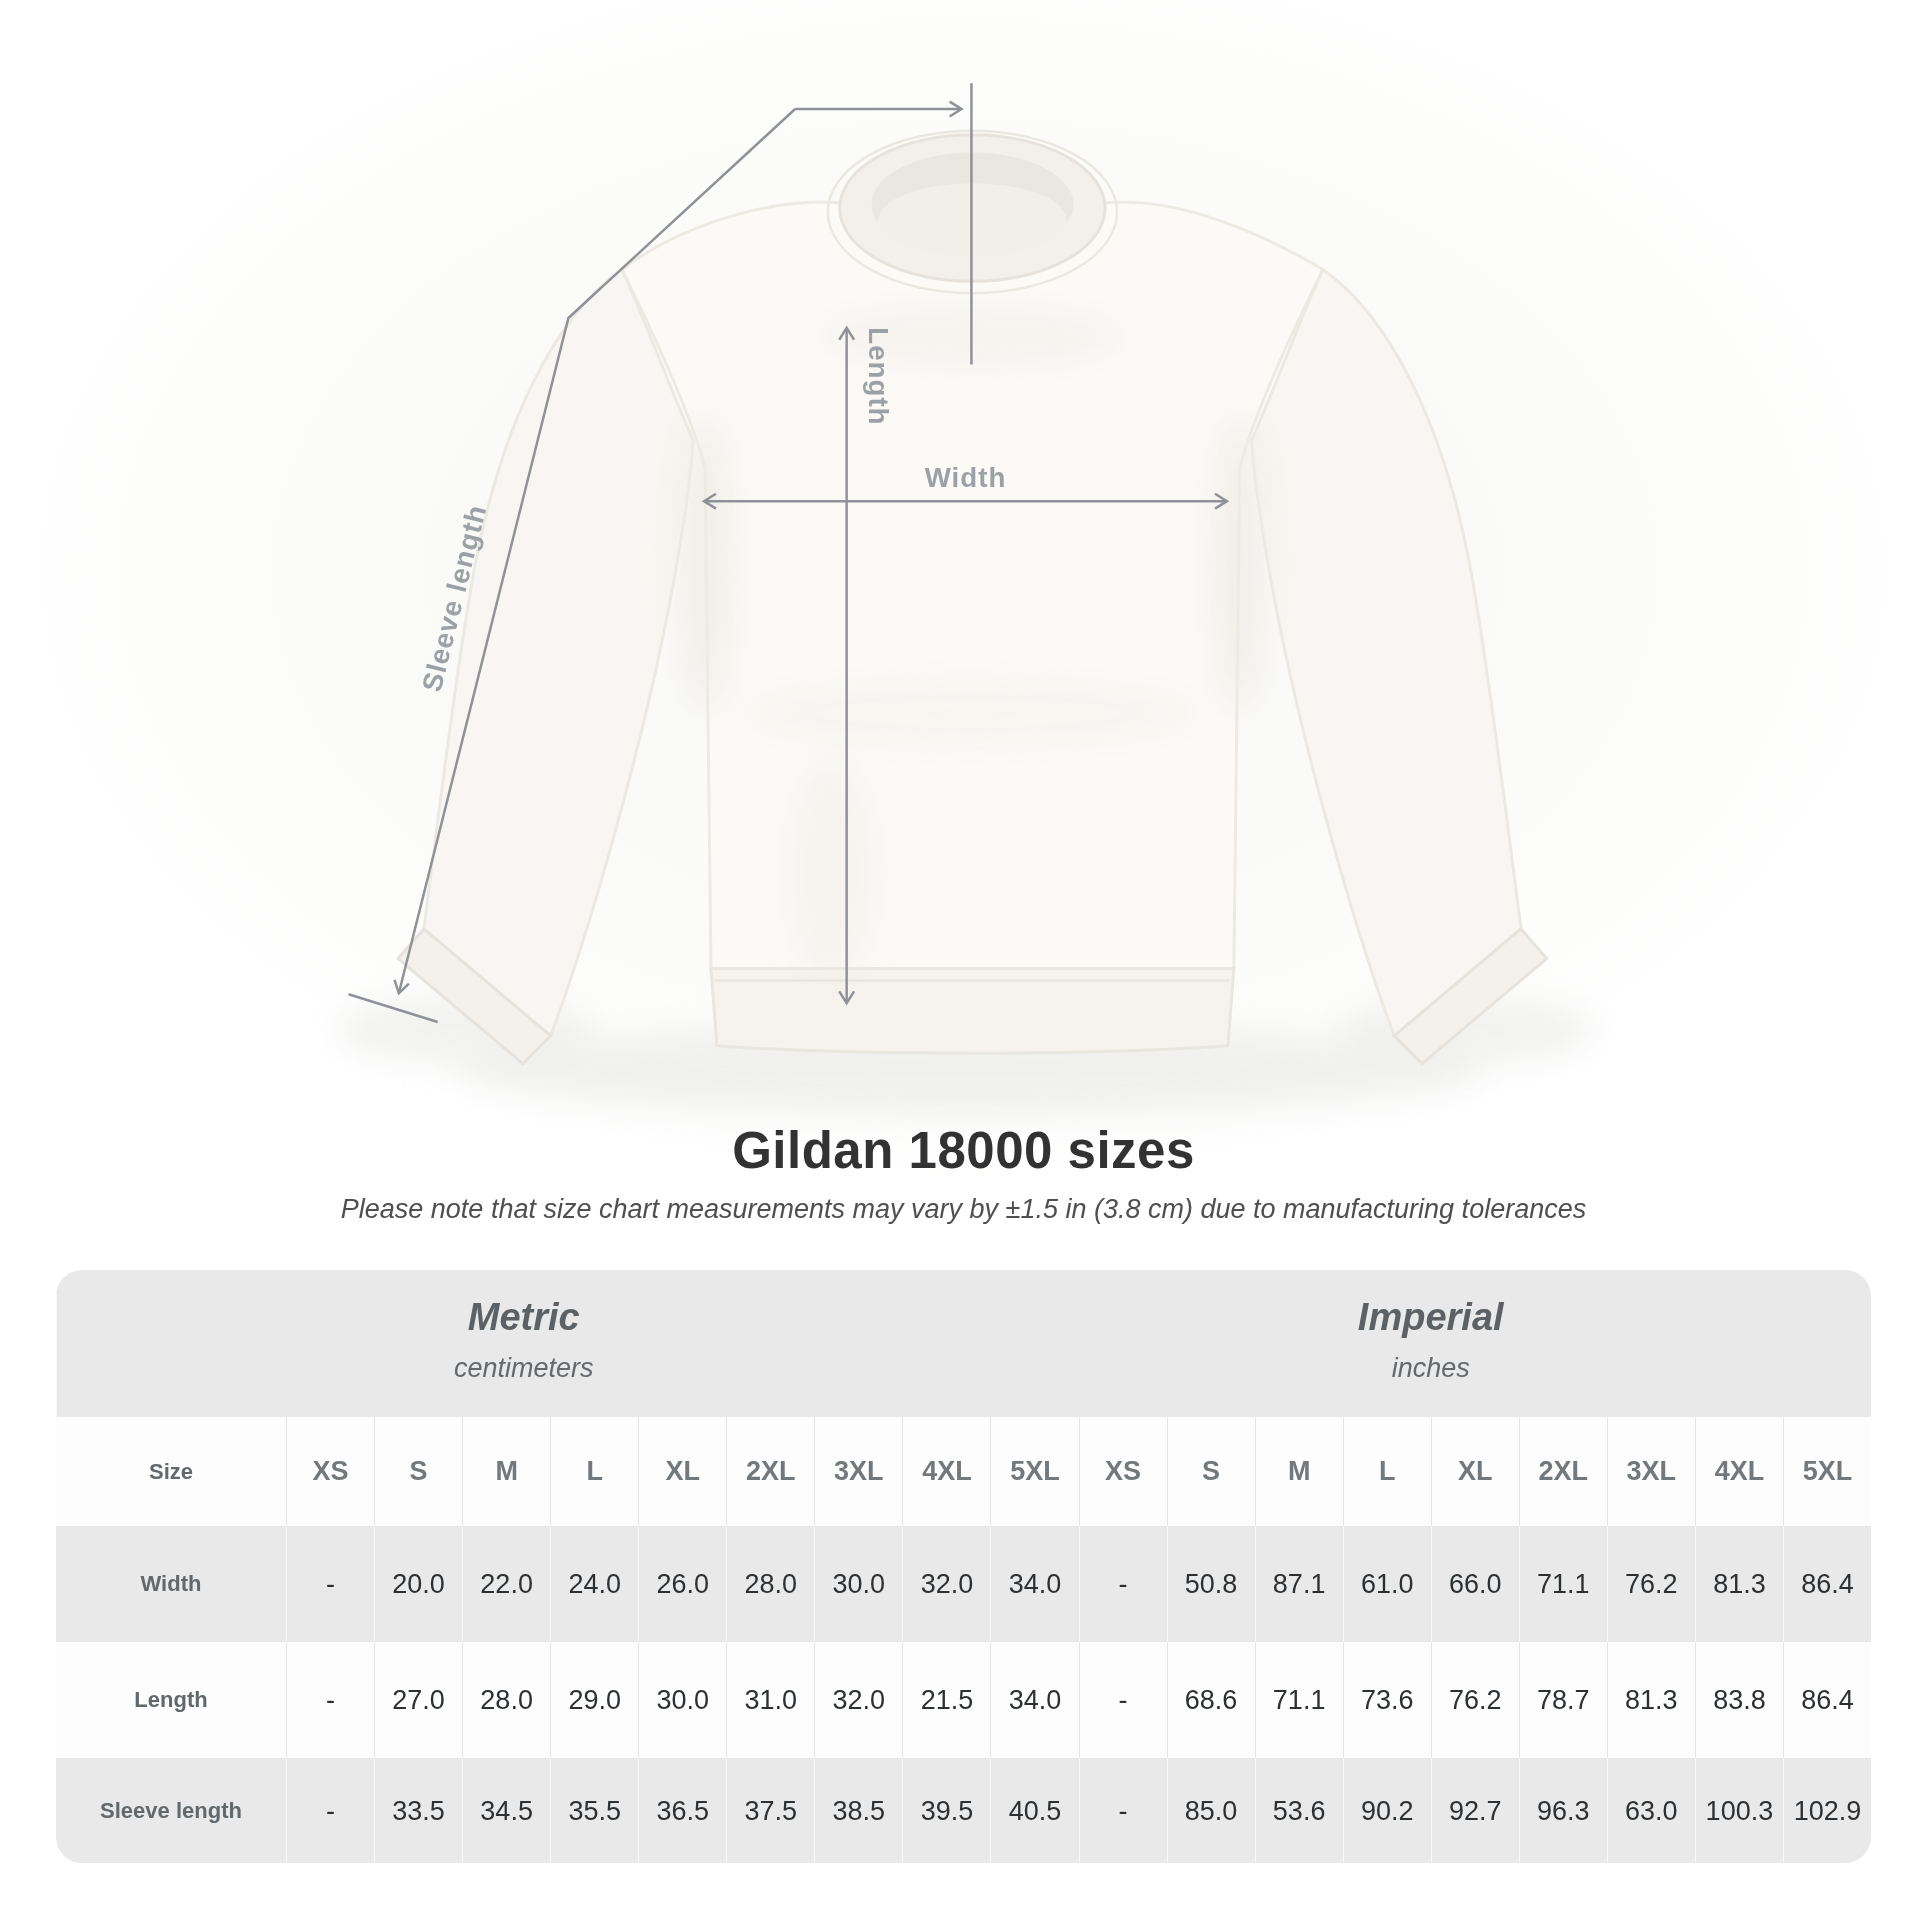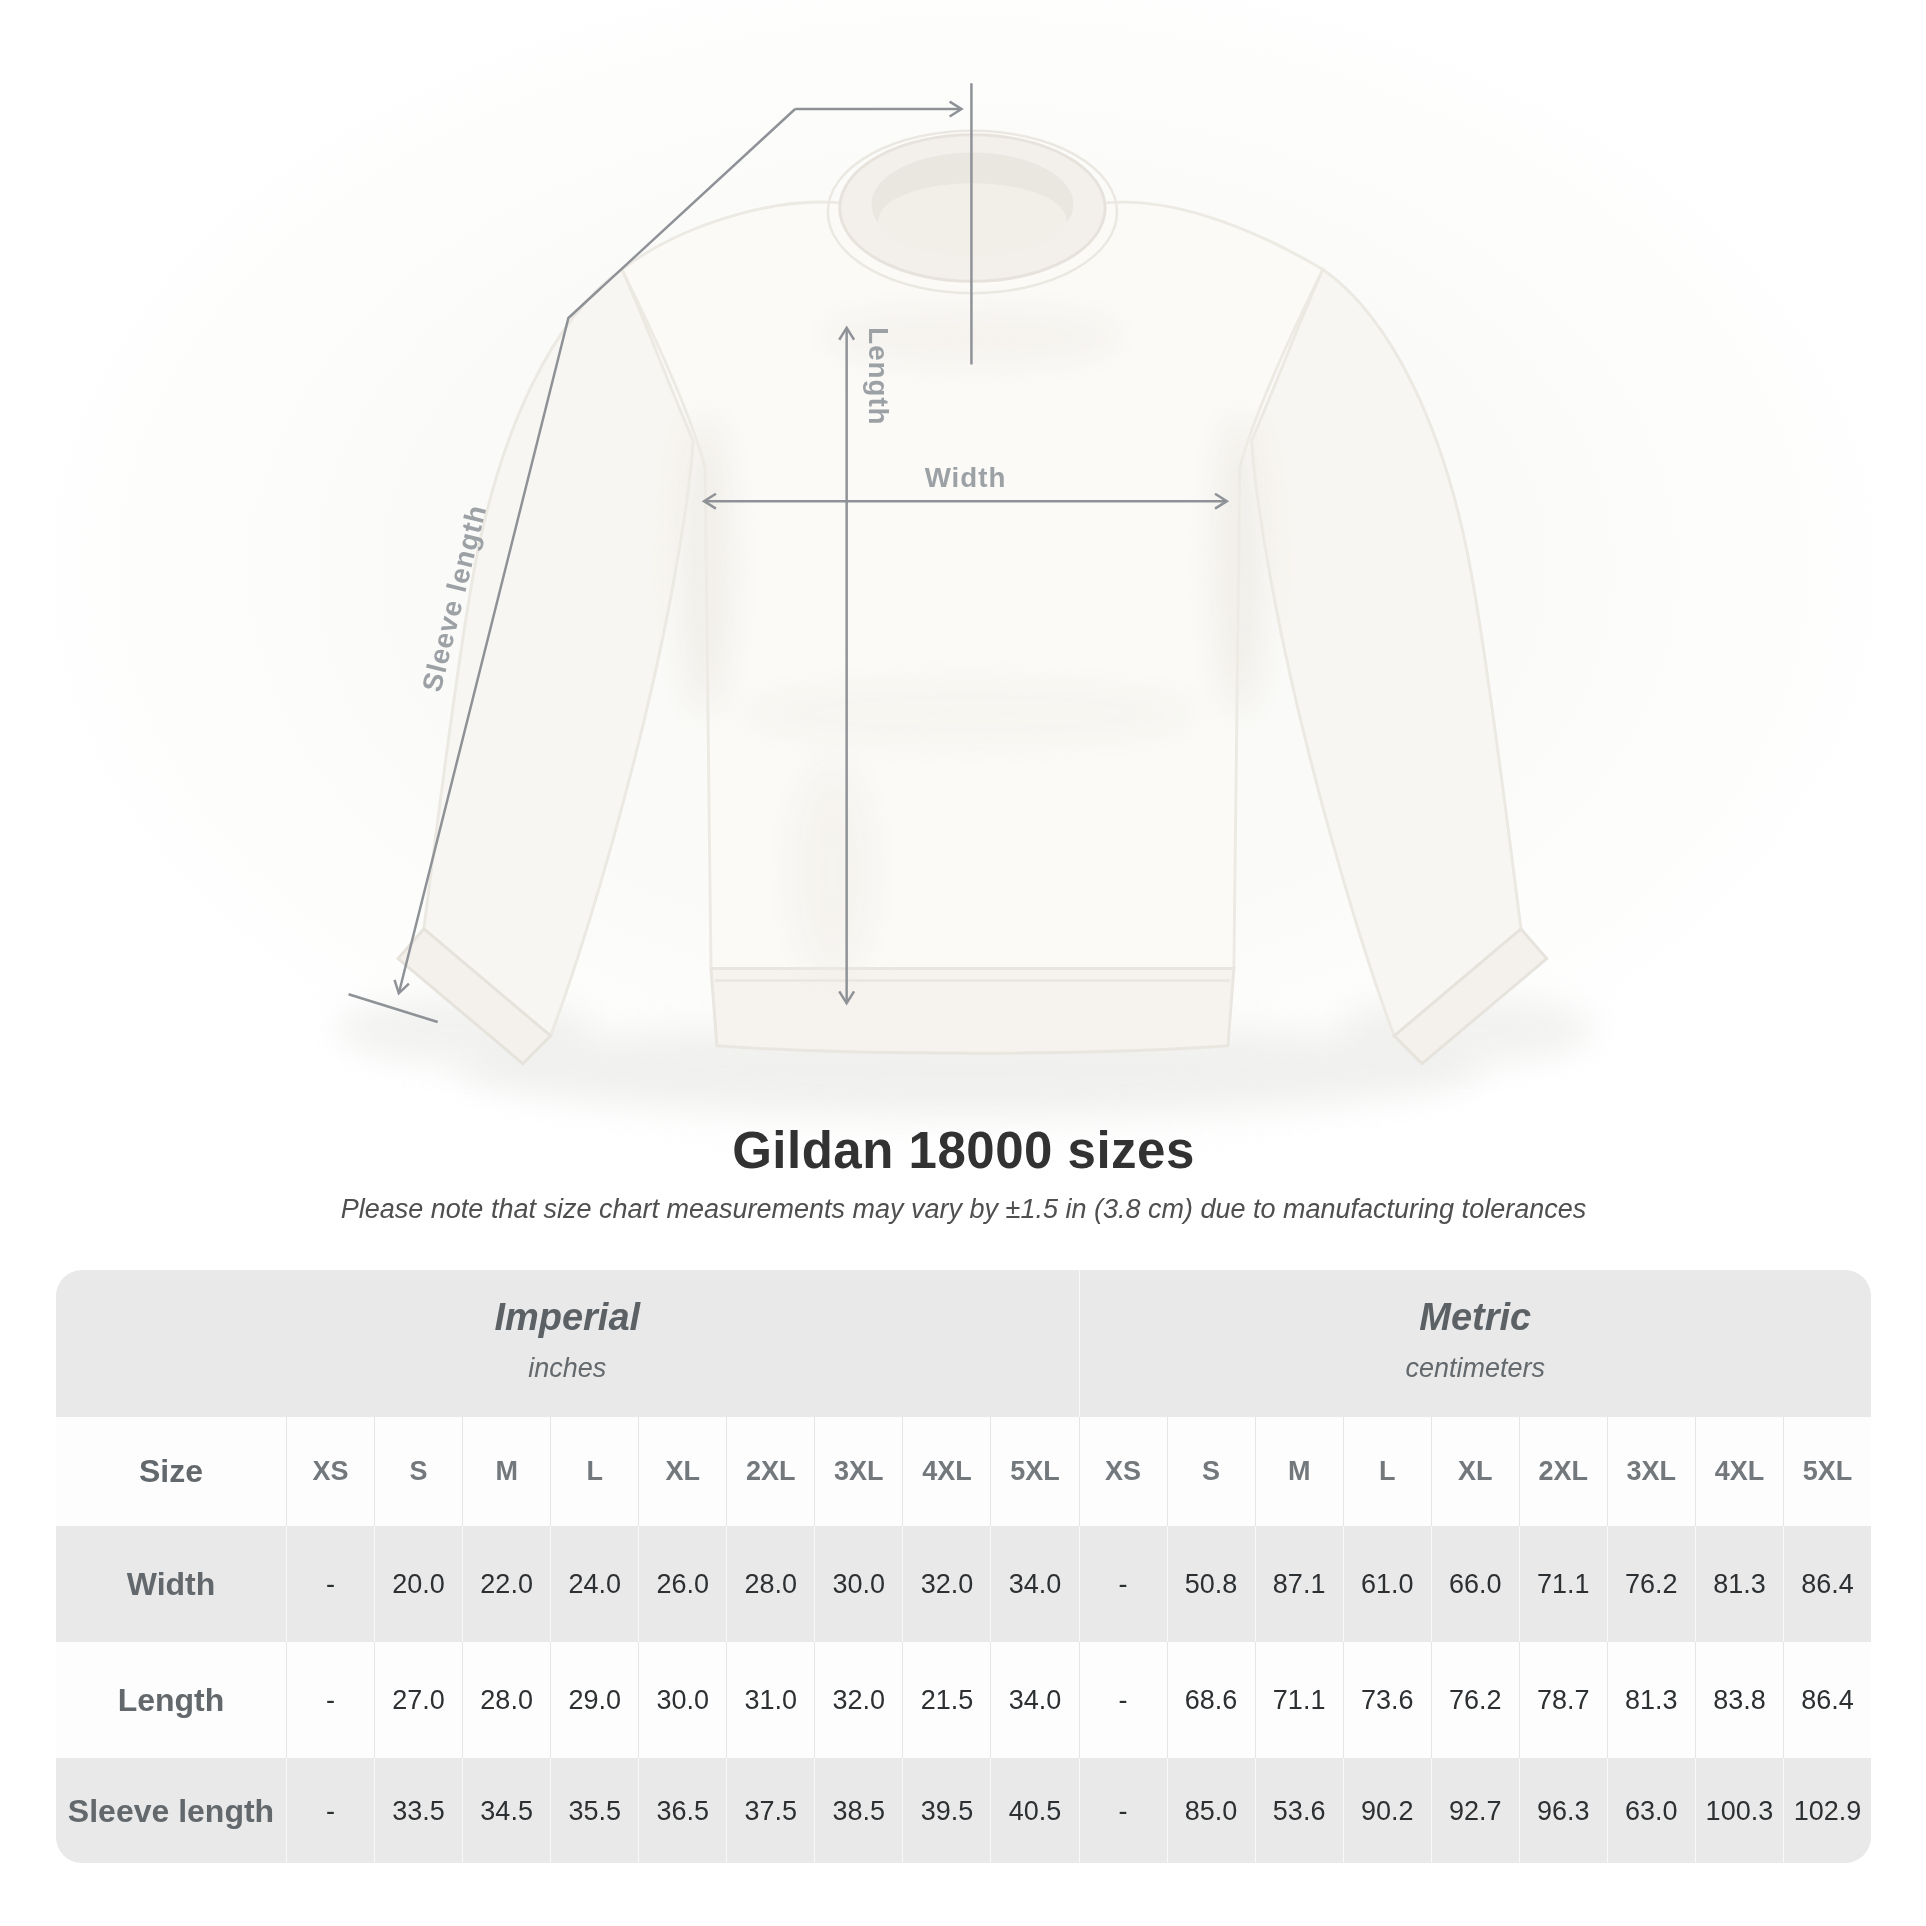--- a/index.html
+++ b/index.html
@@ -26,21 +26,21 @@
   .cell{display:flex;align-items:center;justify-content:center;}
   .gray{background:#e9e9e9;border-left:1px solid #f8f8f8;}
   .white{background:#fdfdfd;border-left:1px solid #e5e5e5;}
   .first{border-left:none;}
   .ghead{grid-column:span 10;display:flex;flex-direction:column;align-items:center;
     justify-content:flex-start;padding-top:26px;background:#e9e9e9;}
   .ghead.metric{grid-column:span 9;border-left:1px solid #f8f8f8;}
   .gname{font-size:38px;font-weight:bold;font-style:italic;color:#5b6165;}
   .gunit{margin-top:14px;font-size:27px;font-style:italic;color:#63696d;}
   .szh{font-weight:bold;color:#73787c;font-size:27px;}
-  .lbl{font-weight:bold;color:#62686c;font-size:32px;}
+  .lbl{font-weight:bold;color:#62686c;font-size:22px;}
   .val{color:#2d3032;font-size:27px;}
 </style>
 </head>
 <body>
 
 <div class="stage">
 
   <div class="photo">
     <svg width="1927" height="1238" viewBox="0 0 1946 1250">
       <defs>
@@ -108,27 +108,27 @@
         <text x="468" y="606" transform="rotate(-76 468 606)" text-anchor="middle">Sleeve length</text>
       </g>
     </svg>
   </div>
 
   <h1 class="title">Gildan 18000 sizes</h1>
   <p class="subtitle">Please note that size chart measurements may vary by ±1.5 in (3.8 cm) due to manufacturing tolerances</p>
 
   <div class="table-wrap">
     <div class="grid" id="grid">
+      <div class="ghead metric">
+        <div class="gname">Metric</div>
+        <div class="gunit">centimeters</div>
+      </div>
       <div class="ghead imperial">
         <div class="gname">Imperial</div>
         <div class="gunit">inches</div>
-      </div>
-      <div class="ghead metric">
-        <div class="gname">Metric</div>
-        <div class="gunit">centimeters</div>
       </div>
 
     <div class="cell white lbl first">Size</div>
         <div class="cell white szh">XS</div>
         <div class="cell white szh">S</div>
         <div class="cell white szh">M</div>
         <div class="cell white szh">L</div>
         <div class="cell white szh">XL</div>
         <div class="cell white szh">2XL</div>
         <div class="cell white szh">3XL</div>

